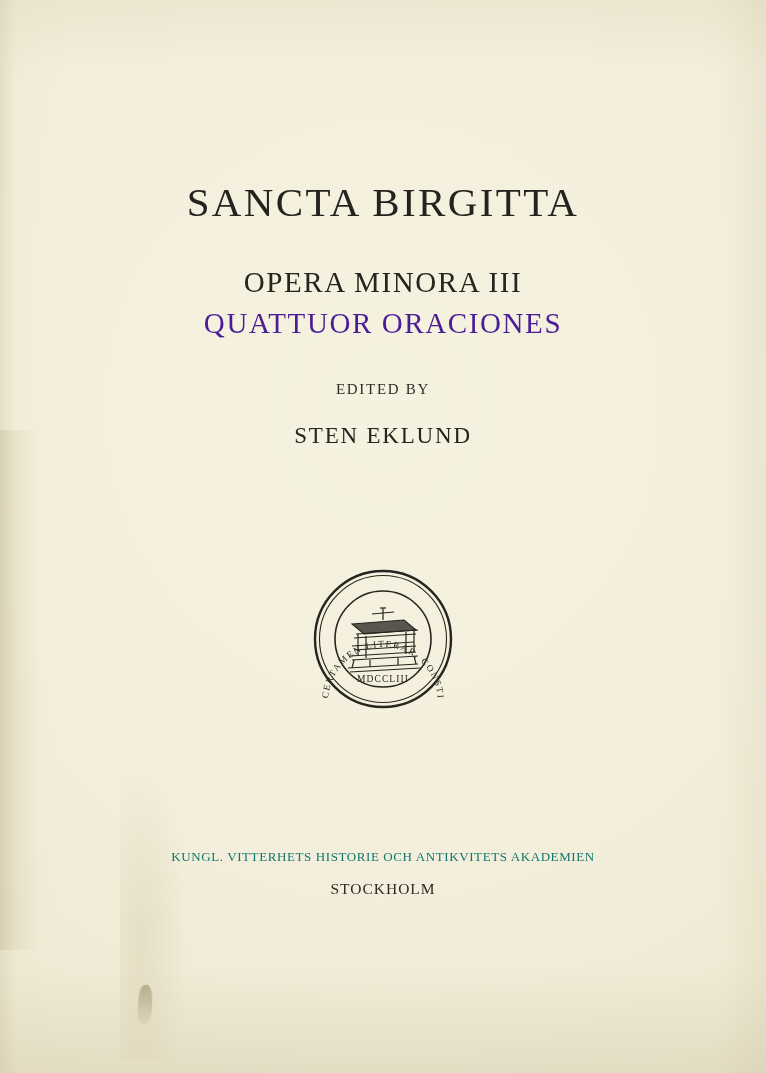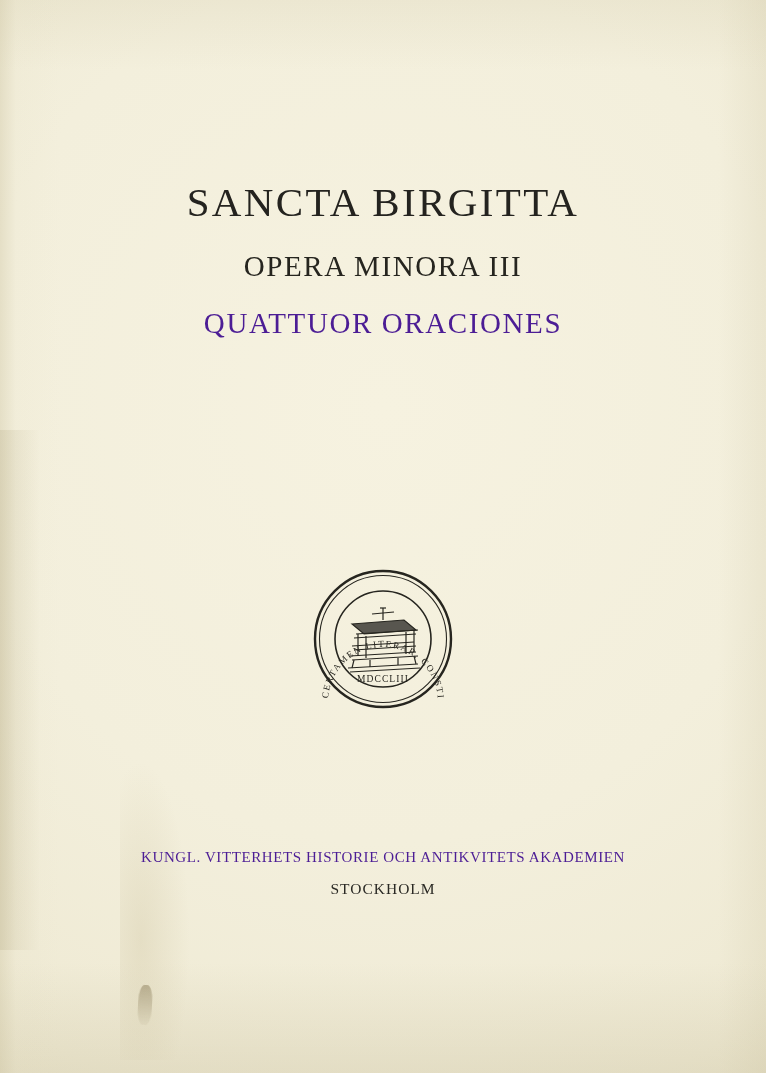--- a/index.html
+++ b/index.html
@@ -75,21 +75,21 @@
     top: 178px;
     font-size: 41px;
     letter-spacing: 2.4px;
     font-weight: 400;
     color: #24231f;
   }
 
   .subtitle-1 {
     position: absolute;
     left: 0; right: 0;
-    top: 250px;
+    top: 266px;
     font-size: 29px;
     letter-spacing: 1.6px;
     color: #26251f;
   }
   .subtitle-2 {
     position: absolute;
     left: 0; right: 0;
     top: 307px;
     font-size: 29px;
     letter-spacing: 1.6px;
@@ -119,23 +119,23 @@
     left: 0; right: 0;
     top: 564px;
     display: flex;
     justify-content: center;
   }
 
   .publisher {
     position: absolute;
     left: 0; right: 0;
     top: 849px;
-    font-size: 15px;
+    font-size: 13px;
     letter-spacing: 0.6px;
-    color: #4c1d95;
+    color: #0f766e;
   }
   .city {
     position: absolute;
     left: 0; right: 0;
     top: 880px;
     font-size: 15.5px;
     letter-spacing: 1.0px;
     color: #2a2924;
   }
 </style>
@@ -148,21 +148,23 @@
 <div class="stain-b"></div>
 
 <div class="content">
 
   <div class="title-main">SANCTA BIRGITTA</div>
 
   <div class="subtitle-1">OPERA MINORA III</div>
 
   <div class="subtitle-2">QUATTUOR ORACIONES</div>
 
-
+  <div class="edited-by">EDITED BY</div>
+
+  <div class="editor-name">STEN EKLUND</div>
 
   <div class="emblem-wrap">
     <svg width="150" height="150" viewBox="0 0 150 150">
       <defs>
         <path id="mottoArc" d="M 75,138 m -55,0 a 55,55 0 1,1 110,0" fill="none"></path>
       </defs>
 
       <circle cx="75" cy="75" r="68" fill="none" stroke="#26251f" stroke-width="2.4"></circle>
       <circle cx="75" cy="75" r="63.5" fill="none" stroke="#26251f" stroke-width="1.1"></circle>
       <circle cx="75" cy="75" r="48" fill="none" stroke="#26251f" stroke-width="1.6"></circle>

